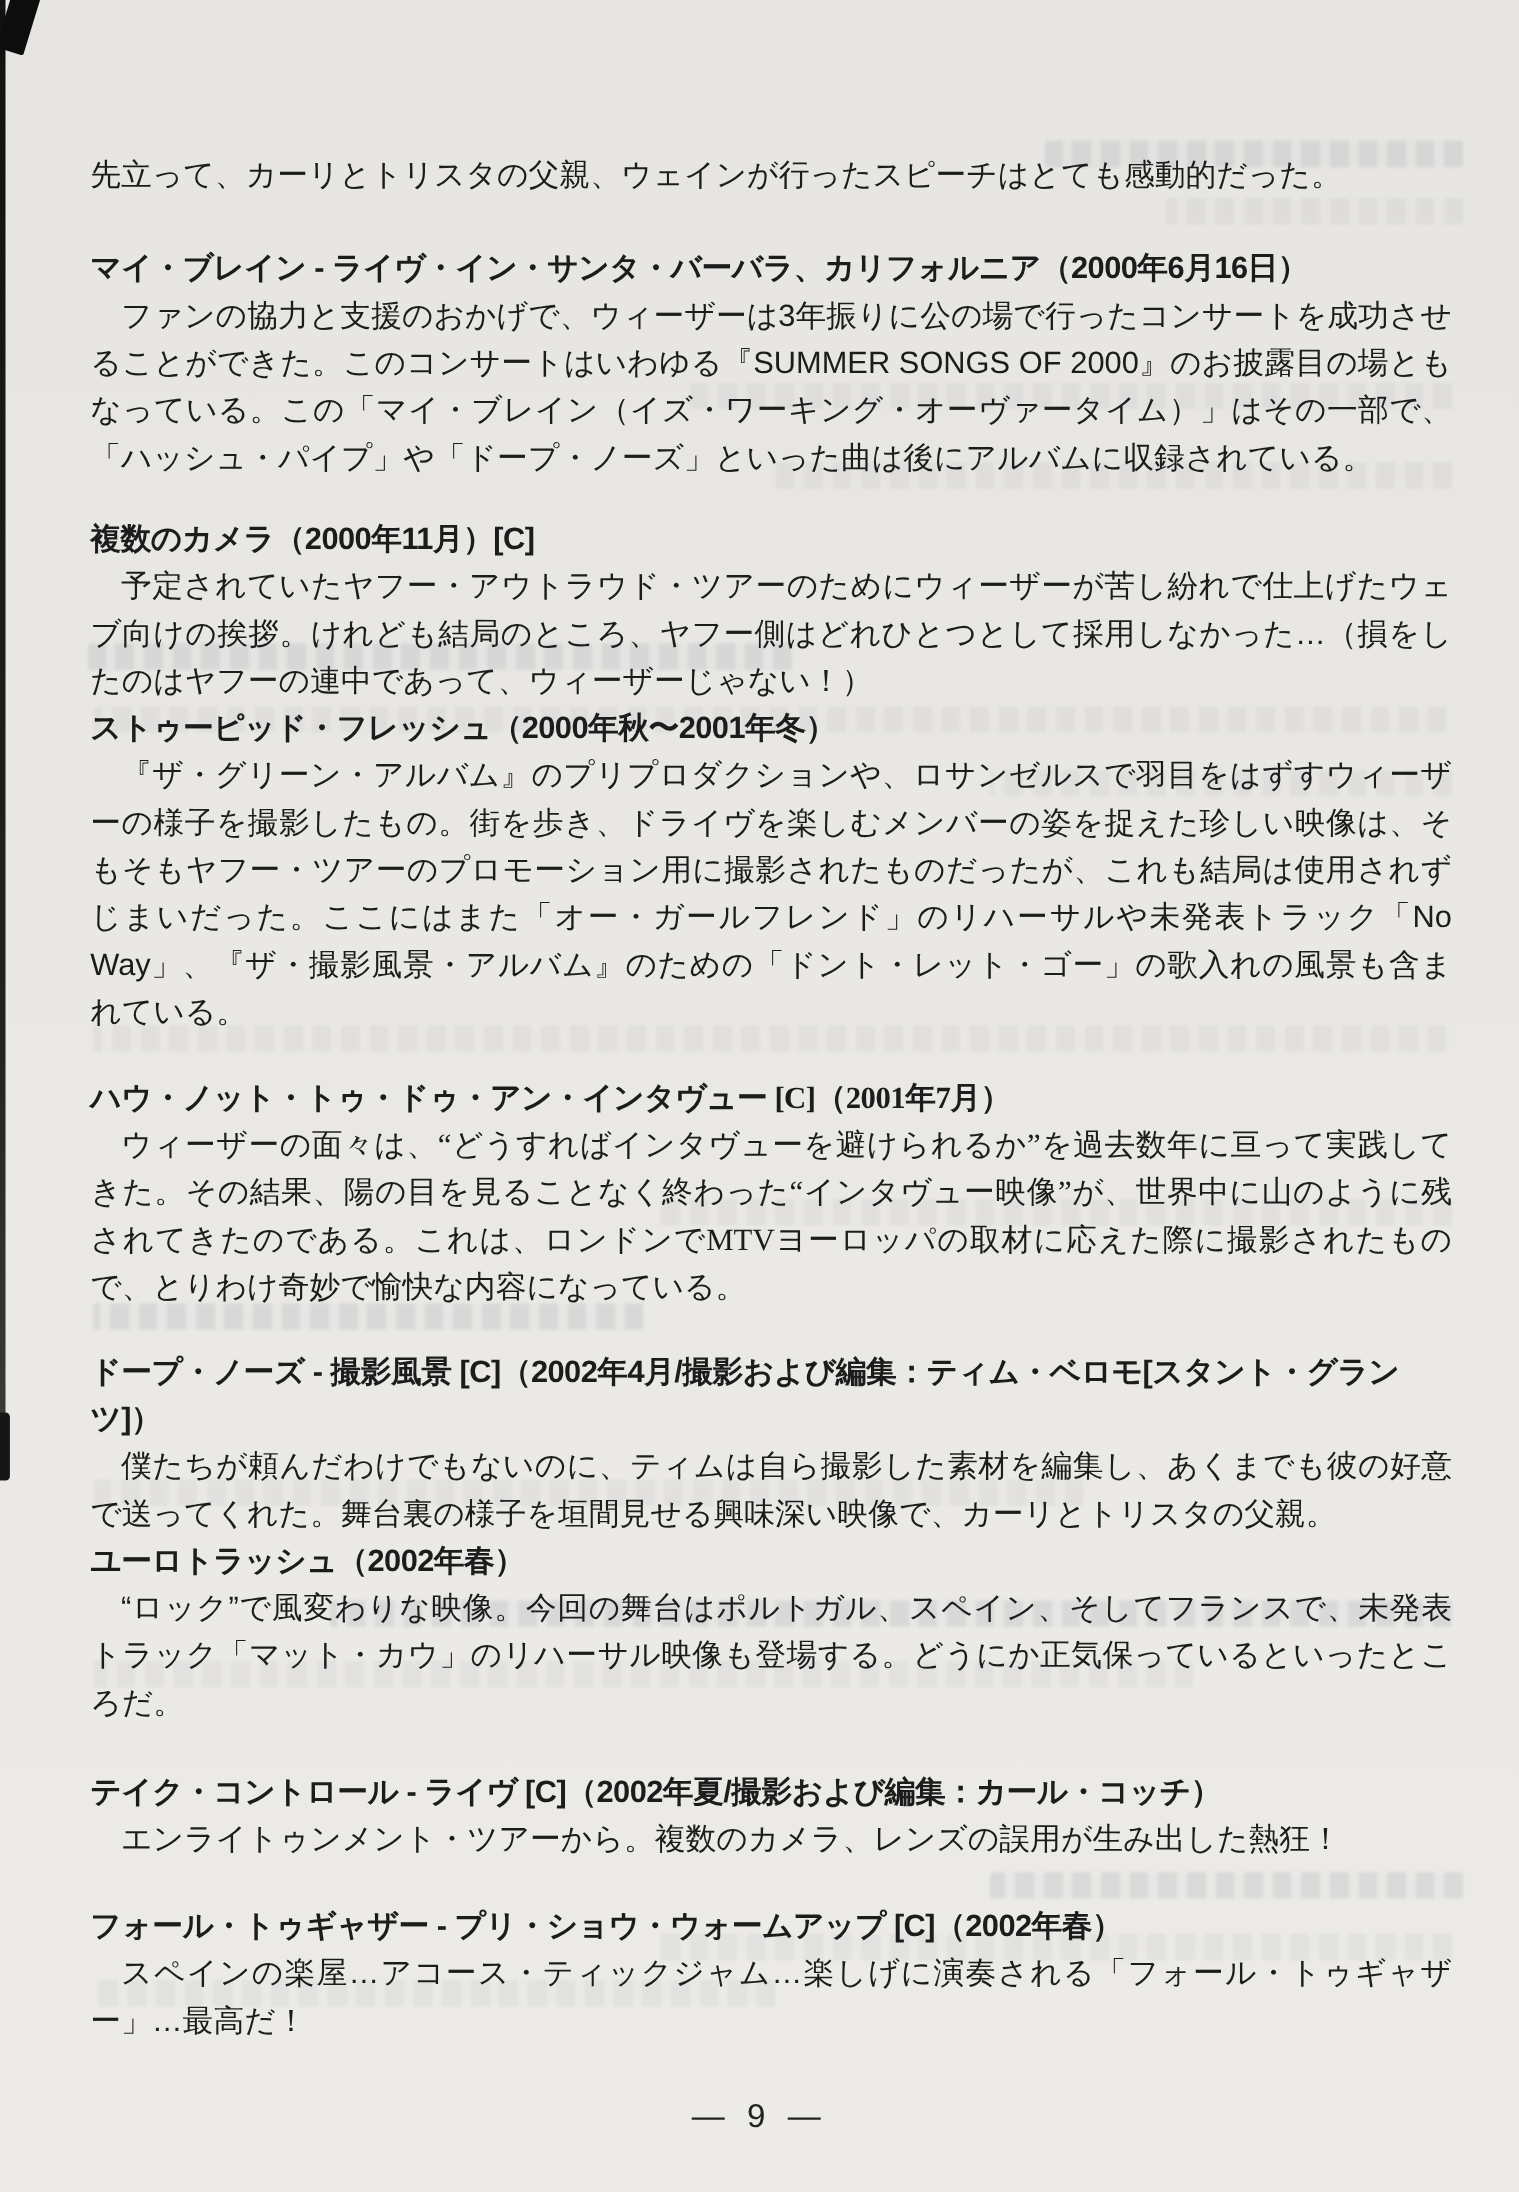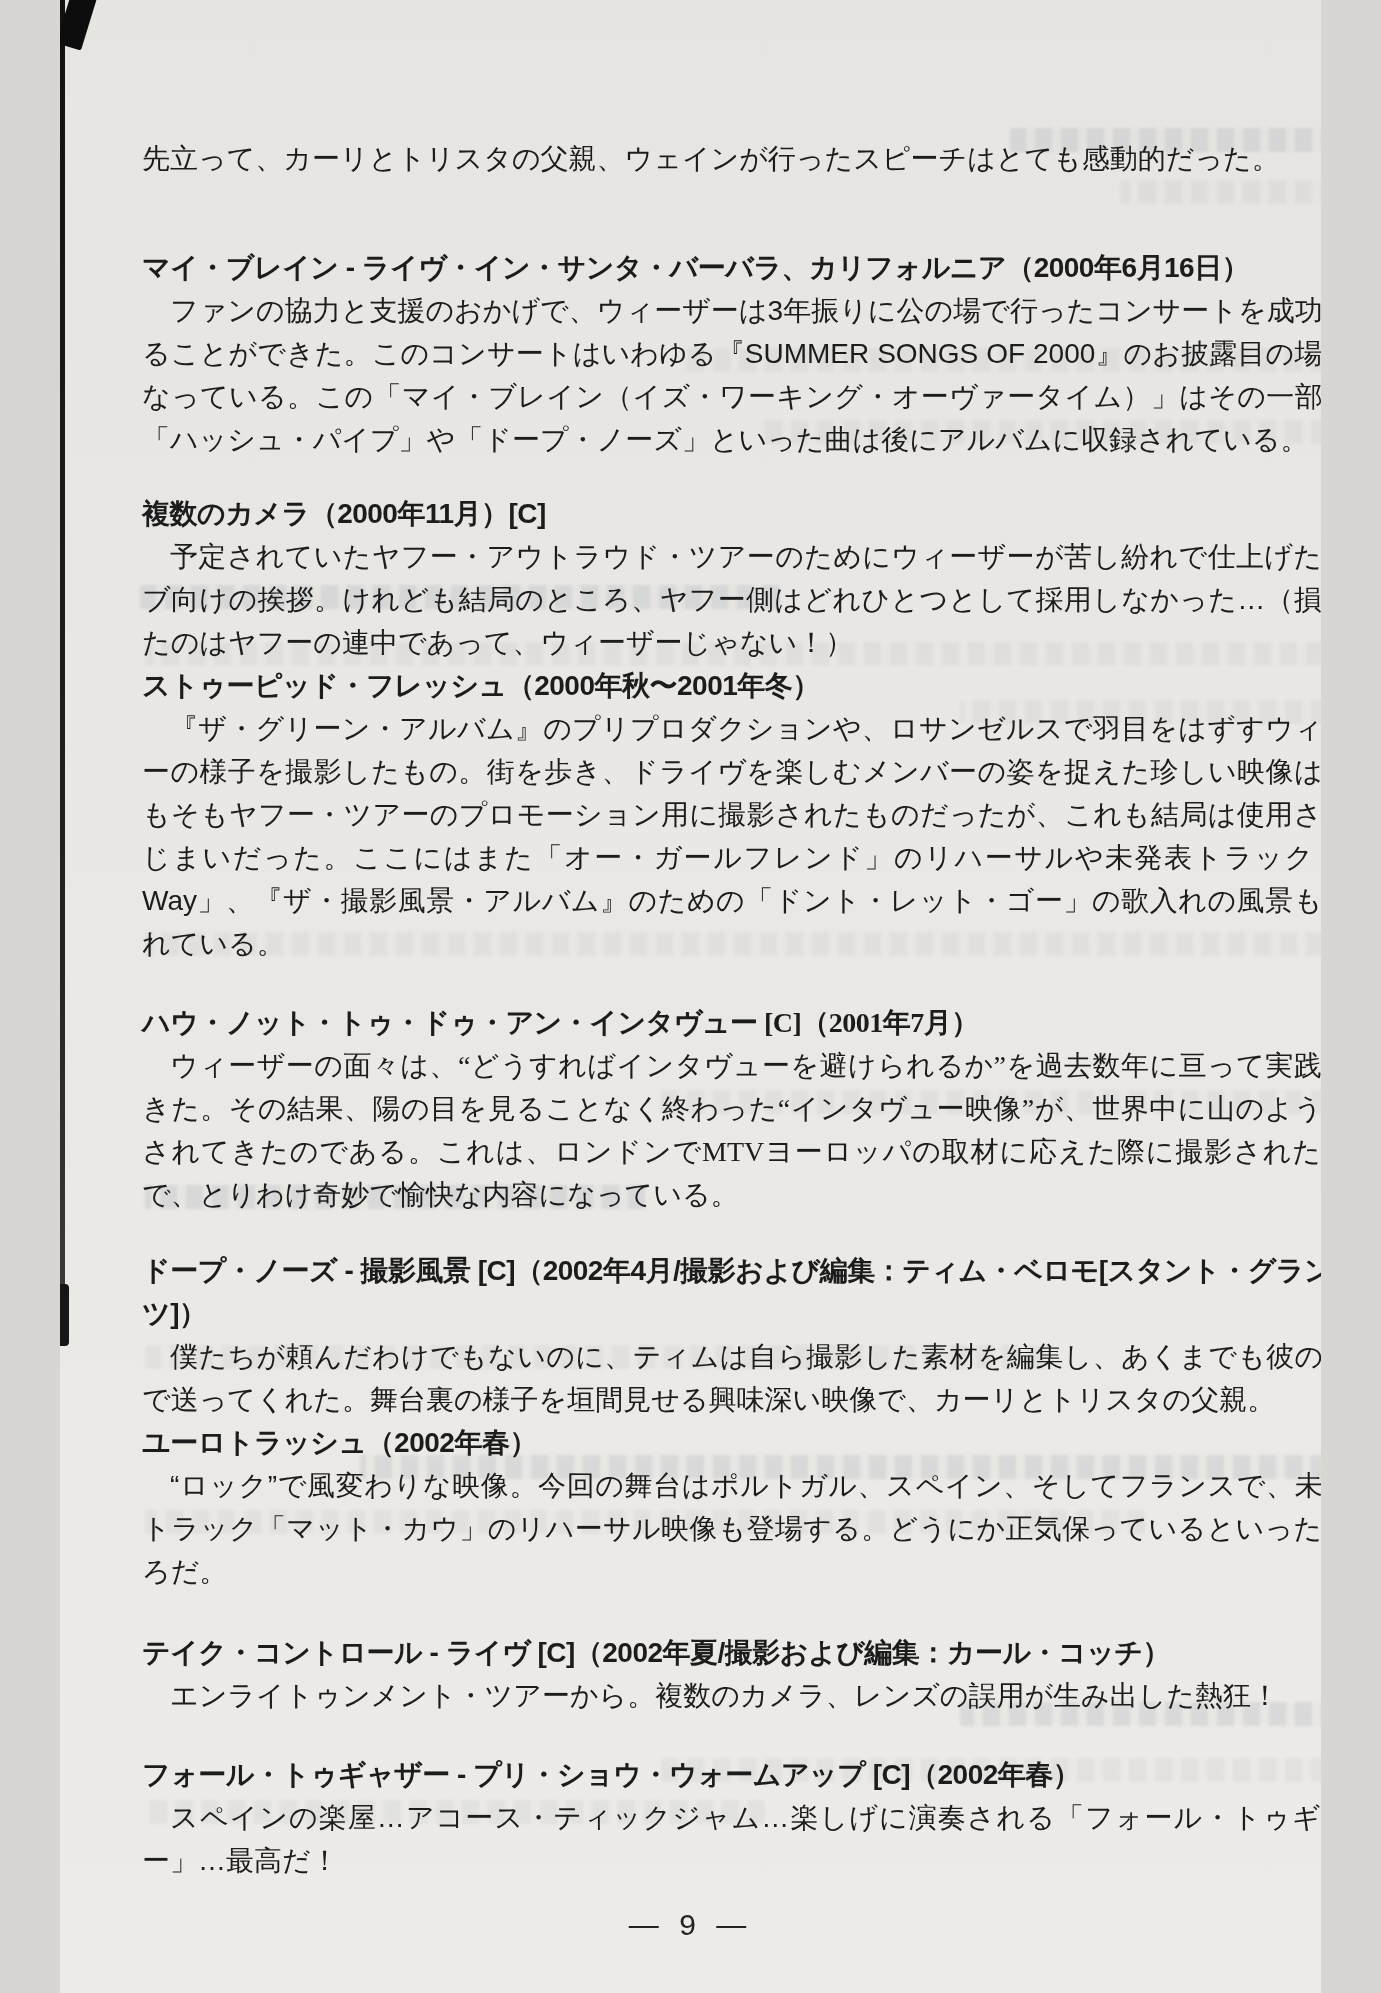--- a/index.html
+++ b/index.html
@@ -2,21 +2,21 @@
 <html lang="ja" style="--paper: #e9e7e3; --ink: #1c1c1c;"><head>
 <meta charset="utf-8">
 <style>
   :root{
     --paper:#e9e7e3;
     --ink:#1c1c1c;
   }
   html,body{margin:0;padding:0;background:#d8d6d2;}
   .page{
     position:relative;
-    width:1261px;height:1993px;
+    width:1381px;height:1993px;
     margin:0 auto;
     background:linear-gradient(180deg,#e7e5e1 0%,#eae8e4 45%,#edebe7 100%);
     overflow:hidden;
     font-family:"Liberation Sans","DejaVu Sans",sans-serif;
     color:var(--ink);
   }
   
   .edge-line{
     position:absolute;left:0;top:0;width:5px;height:1345px;
     background:linear-gradient(180deg,#111 0%,#222 70%,#3a3a38 96%,transparent 100%);
@@ -45,21 +45,21 @@
     position:absolute;top:137px;left:82px;width:1238px;
     font-size:28px;line-height:43px;
     text-align:justify;
   }
   .intro{margin:0;}
   .section h2{
     margin:0;font-size:28px;line-height:43px;font-weight:600;
     letter-spacing:-0.5px;text-align:left;
   }
   .section p{margin:0;text-indent:1em;}
-  .section:nth-of-type(1){margin-top:66px;}
+  .section:nth-of-type(1){margin-top:42px;}
   .section:nth-of-type(2){margin-top:31px;}
   .section:nth-of-type(3){}
   .section:nth-of-type(4){margin-top:36px;font-family:Liberation Serif, serif;}
   .section:nth-of-type(5){margin-top:33px;}
   .section:nth-of-type(6){}
   .section:nth-of-type(7){margin-top:38px;}
   .section:nth-of-type(8){margin-top:36px;}
   .page-number{
     position:absolute;top:1908px;left:0;width:100%;
     text-align:center;font-size:30px;letter-spacing:6px;color:#222;

